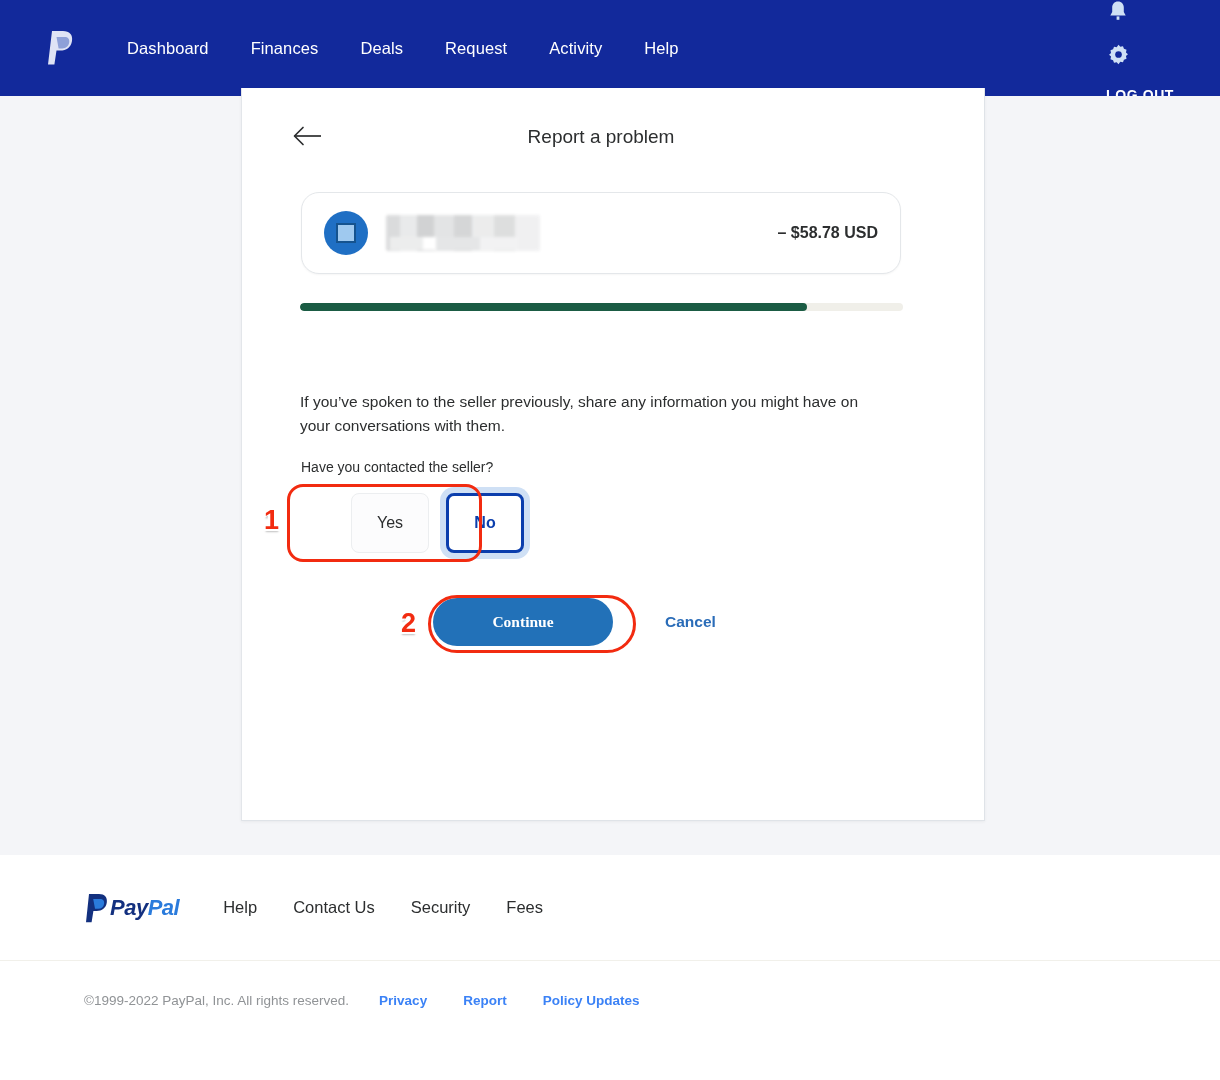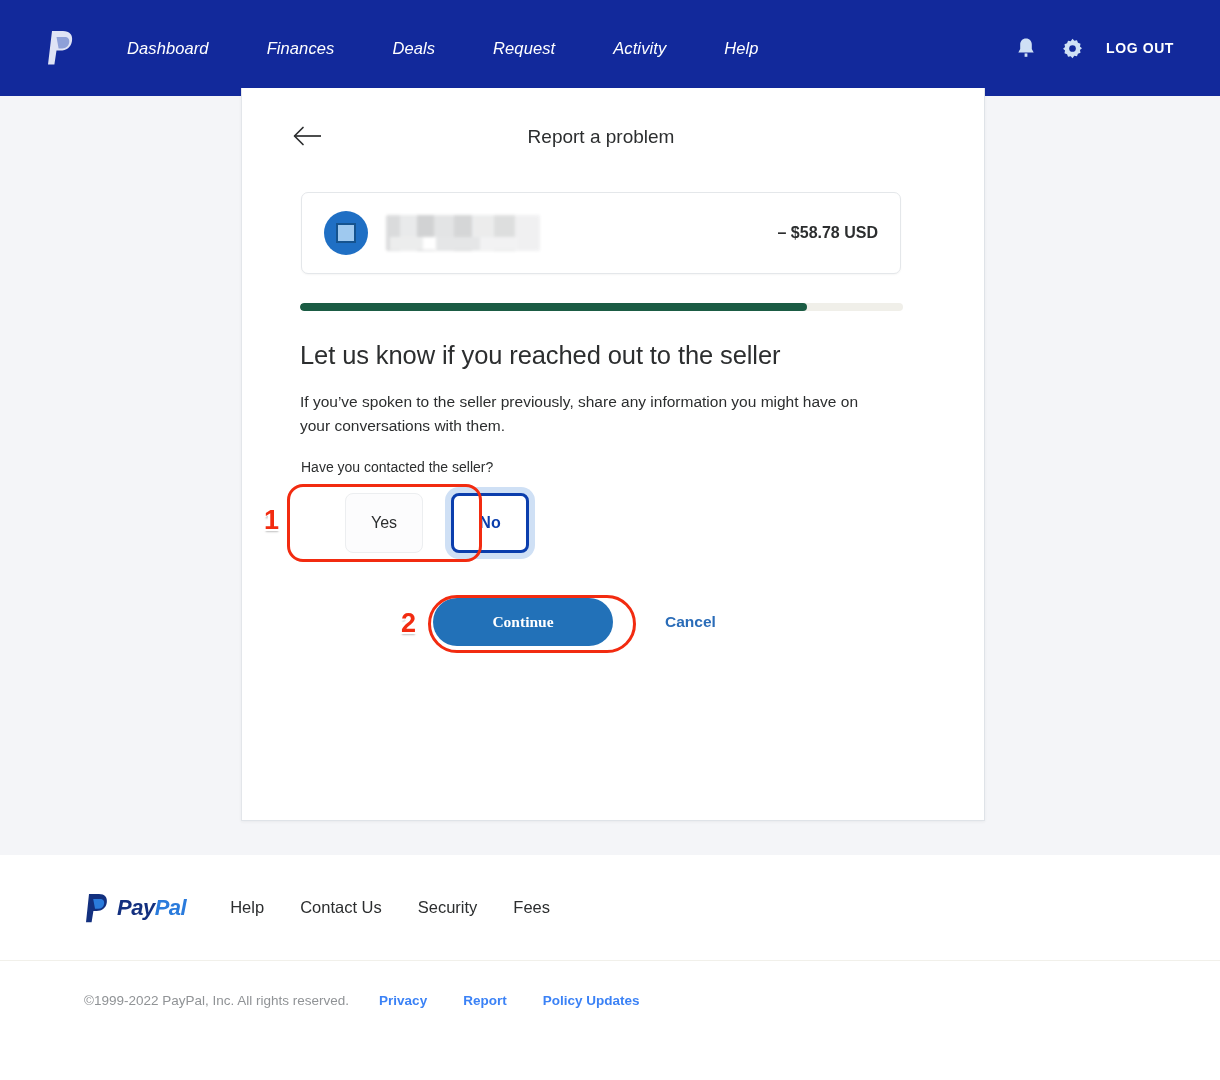--- a/index.html
+++ b/index.html
@@ -32,40 +32,40 @@
     width: 34px;
     height: 40px;
     display: flex;
     align-items: center;
     justify-content: center;
   }
   .nav {
     display: flex;
     align-items: center;
     margin-left: 28px;
-    gap: 16px;
-    font-style: italic;
+    gap: 0px;
   }
   .nav-item {
     color: #ffffff;
     font-size: 16.5px;
     padding: 6px 21px;
     white-space: nowrap;
     cursor: pointer;
     letter-spacing: 0.1px;
   }
   .header-right {
     position: absolute;
     right: 0;
     top: 0;
     height: 96px;
     display: flex;
-    align-items: center;
+    align-items: flex-start;
     gap: 22px;
     padding-right: 46px;
+    flex-direction: column;
   }
   .hicon { width: 24px; height: 24px; display:flex; align-items:center; justify-content:center; cursor:pointer; }
   .logout {
     color: #ffffff;
     font-size: 14px;
     font-weight: bold;
     letter-spacing: 0.6px;
     cursor: pointer;
   }
 
@@ -110,21 +110,21 @@
   }
 
   
   .txn-card {
     position: absolute;
     top: 104px;
     left: 59px;
     width: 600px;
     height: 82px;
     border: 1px solid #e4e7ea;
-    border-radius: 7px;
+    border-radius: 18px;
     background: #ffffff;
     display: flex;
     align-items: center;
     padding: 0 22px;
     box-shadow: 0 1px 2px rgba(0,0,0,0.04);
   }
   .avatar {
     width: 44px;
     height: 44px;
     border-radius: 50%;
@@ -214,23 +214,23 @@
     top: 371px;
     left: 59px;
     font-size: 14px;
     color: #2c2e2f;
   }
 
   
   .toggle-group {
     position: absolute;
     top: 405px;
-    left: 55px;
-    display: flex;
-    gap: 28px;
+    left: 61px;
+    display: flex;
+    gap: 17px;
     padding-left: 48px;
   }
   .toggle-btn {
     width: 78px;
     height: 60px;
     border-radius: 8px;
     background: #fcfcfd;
     border: 1px solid #eceef0;
     display: flex;
     align-items: center;
@@ -309,21 +309,20 @@
   }
   .footer-top {
     display: flex;
     align-items: center;
     height: 105px;
     padding-left: 84px;
   }
   .pp-wordmark {
     display: flex;
     align-items: center;
-    gap: 7px;
     margin-right: 44px;
   }
   .pp-word {
     font-size: 22px;
     font-weight: bold;
     font-style: italic;
     letter-spacing: -0.5px;
   }
   .pp-word .pay { color: #13307f; }
   .pp-word .pal { color: #2a7bdc; }
@@ -415,21 +414,20 @@
         <div class="avatar-inner"></div>
       </div>
       <div class="merchant-blur"></div>
       <div class="txn-amount">– $58.78 USD</div>
     </div>
 
     <div class="progress-track">
       <div class="progress-fill" style="width: 84%;"></div>
     </div>
 
-    <div class="heading">Let us know if you reached out to the seller</div>
     <div class="subtext">If you’ve spoken to the seller previously, share any information you might have on your conversations with them.</div>
     <div class="question-label">Have you contacted the seller?</div>
 
     <div class="toggle-group">
       <div class="toggle-btn">Yes</div>
       <div class="toggle-btn selected">No</div>
     </div>
 
     <div class="actions">
       <button class="btn-continue">Continue</button>

